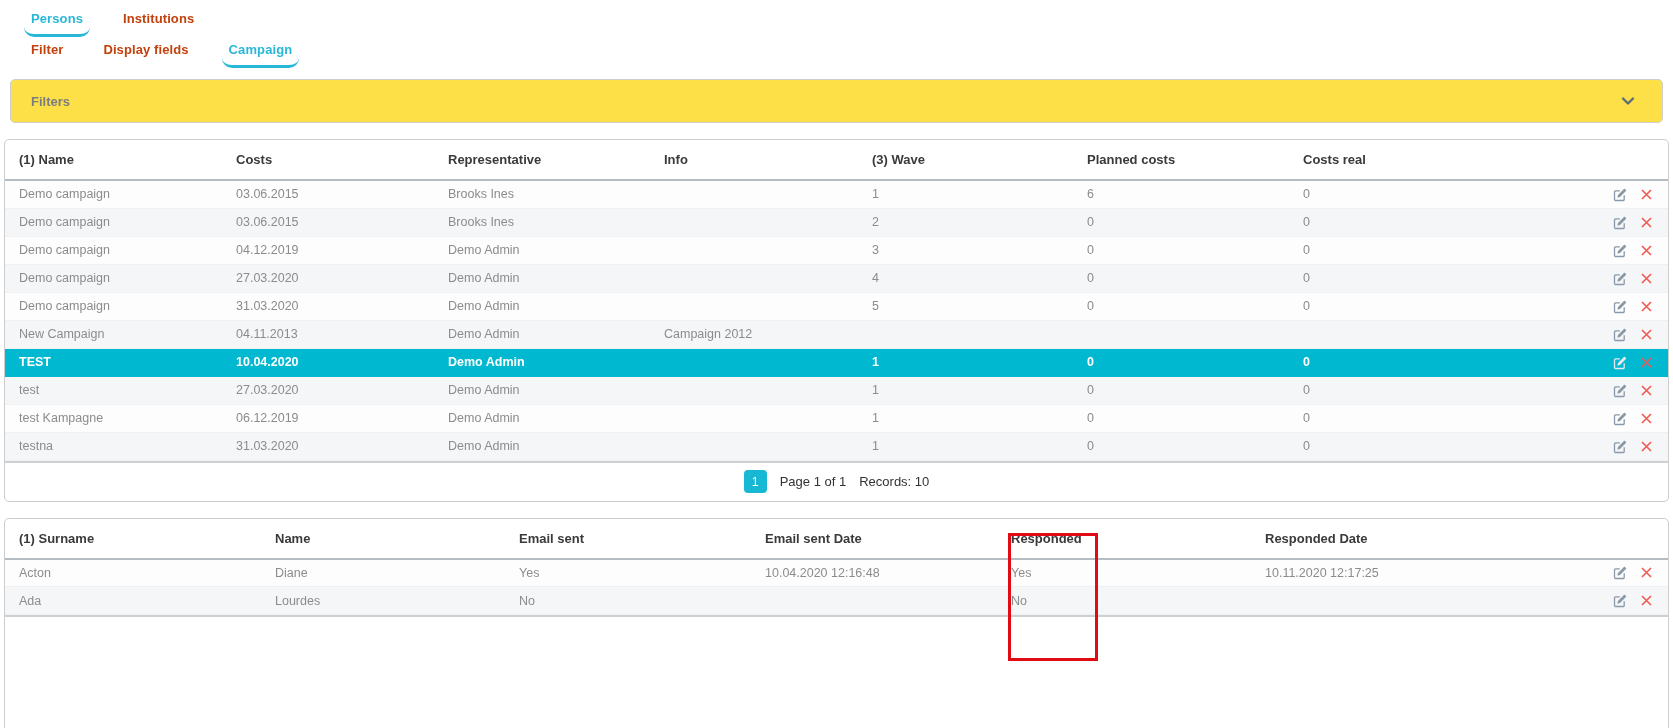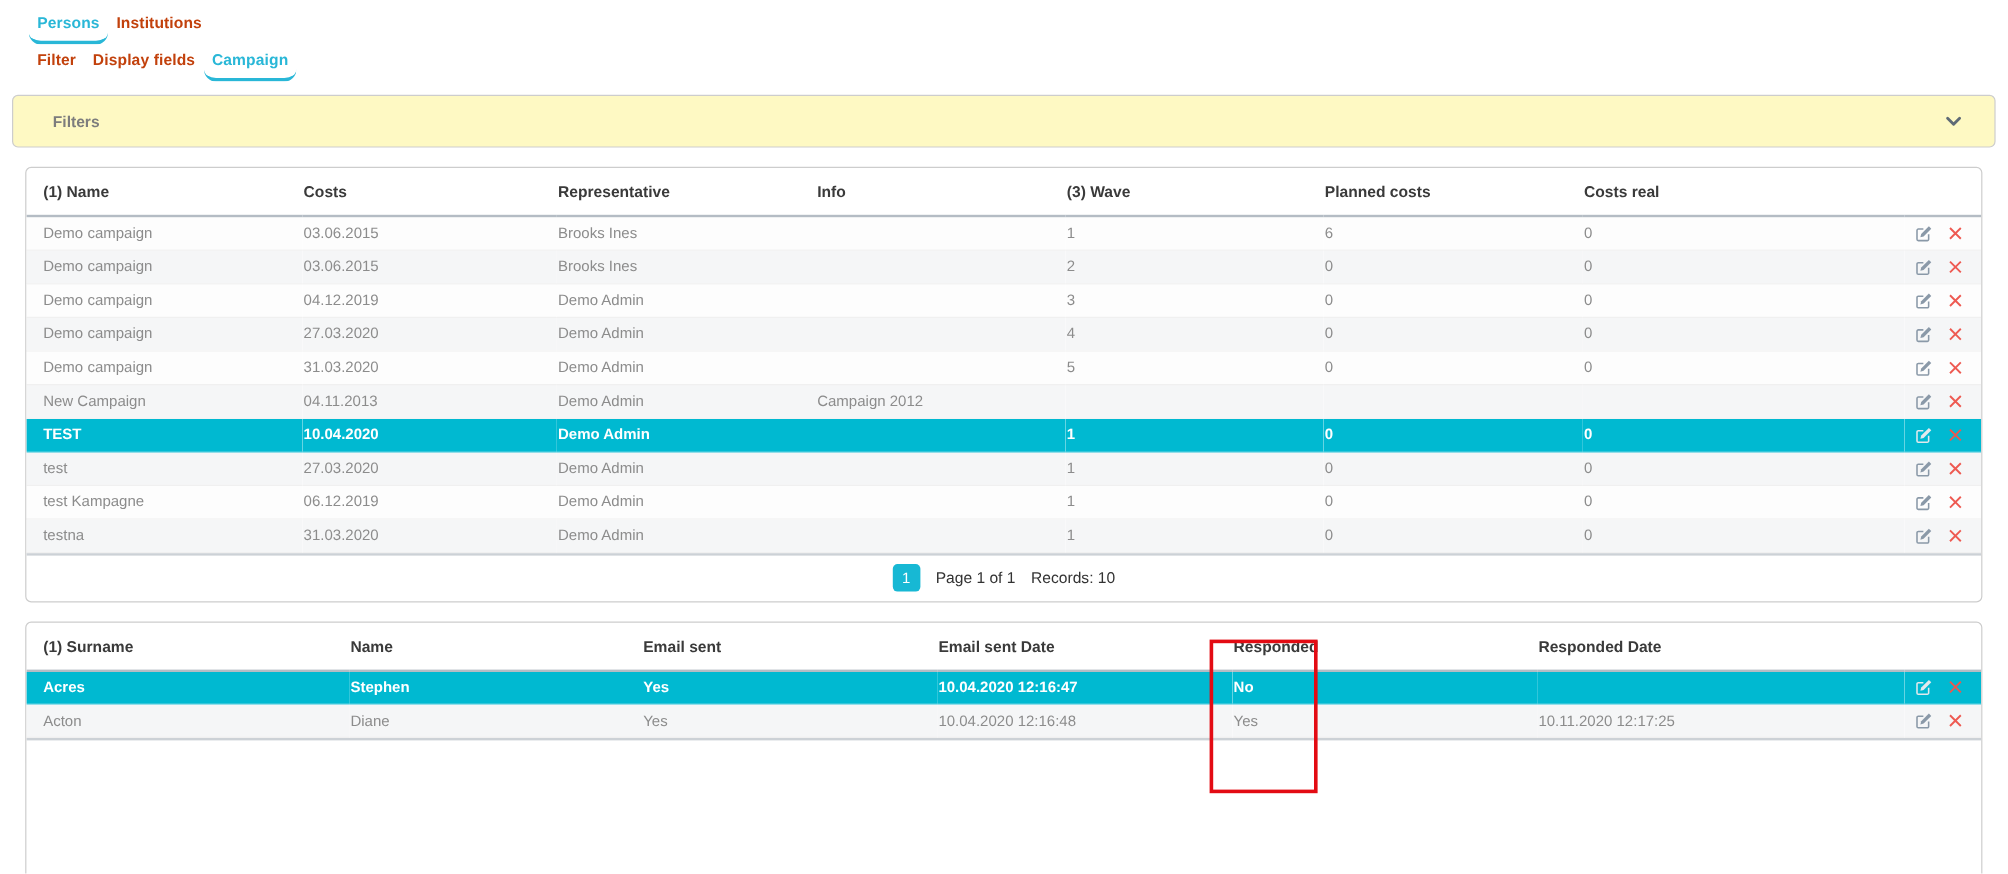--- a/index.html
+++ b/index.html
@@ -2,40 +2,40 @@
 <html><head>
 <meta charset="utf-8">
 <style>
   * { box-sizing: border-box; }
   html,body { margin:0; padding:0; }
   body {
     width:1673px; height:728px; overflow:hidden; position:relative;
     background:#ffffff; font-family:"Liberation Sans", sans-serif;
   }
   
-  .tabs-row { display:flex; align-items:flex-end; padding-left:24px; }
+  .tabs-row { display:flex; align-items:flex-end; gap:26px; padding-left:24px; }
   .tabs-primary { padding-top:9px; }
   .tabs-secondary { margin-top:3px; }
   .tab {
     font-size:13px; font-weight:700; color:#c2410c; letter-spacing:.1px;
     padding:2px 7px 8px; cursor:pointer; border-bottom:3px solid transparent;
   }
   .tab.active { color:#29b7d7; border-bottom:3px solid #29b7d7; border-radius:0 0 10px 10px; }
   
   .filters-bar {
-    margin:11px 10px 0; height:44px; background:#fef9c3;
+    margin:11px 10px 0; height:44px; background:#fde047;
     border:1px solid #cdcdcd; border-radius:5px;
     display:flex; align-items:center; justify-content:space-between;
-    padding:0 26px 0 33px; cursor:pointer;
+    padding:0 26px 0 20px; cursor:pointer;
   }
   .filters-title { font-size:13px; font-weight:700; color:#7d7d7d; }
   .chevron { width:16px; height:16px; color:#5f6b76; }
   
   .panel {
-    margin:16px 21px 0; background:#fff;
+    margin:16px 4px 0; background:#fff;
     border:1px solid #cdcdcd; border-radius:5px; overflow:hidden;
   }
   #persons-panel { height:320px; }
   table { width:100%; border-collapse:collapse; table-layout:fixed; }
   th {
     text-align:left; font-size:13px; font-weight:700; color:#3a3a3a;
     height:40px; vertical-align:middle; border-bottom:2px solid #b4bcc4;
     white-space:nowrap; overflow:hidden; cursor:pointer;
   }
   td {
@@ -313,50 +313,50 @@
         <th>(1) Surname</th>
         <th>Name</th>
         <th>Email sent</th>
         <th>Email sent Date</th>
         <th>Responded</th>
         <th>Responded Date</th>
         <th class="icons-col"></th>
       </tr>
     </thead>
     <tbody>
-        <tr class="selected">
-          <td>Acres</td>
-          <td>Stephen</td>
-          <td>Yes</td>
-          <td>10.04.2020 12:16:47</td>
-          <td>No</td>
-          <td></td>
-  <td class="icons-cell">
-    <svg class="row-icon edit-ic" viewBox="0 0 15 15" fill="none" stroke="currentColor" stroke-width="1.3">
-      <path d="M11.2 8.2 v4.2 a1.1 1.1 0 0 1 -1.1 1.1 H2.6 a1.1 1.1 0 0 1 -1.1 -1.1 V5 a1.1 1.1 0 0 1 1.1 -1.1 h4.2"></path>
-      <path d="M11.4 1.6 l2 2 L7 10 l-2.7 .7 .7 -2.7 Z" fill="currentColor" stroke="none"></path>
-    </svg><svg class="row-icon del-ic" viewBox="0 0 15 15" stroke="currentColor" stroke-width="1.6" fill="none">
-      <path d="M3 3 L12 12 M12 3 L3 12"></path>
-    </svg>
-  </td>
-</tr>
         <tr>
           <td>Acton</td>
           <td>Diane</td>
           <td>Yes</td>
           <td>10.04.2020 12:16:48</td>
           <td>Yes</td>
           <td>10.11.2020 12:17:25</td>
   <td class="icons-cell">
     <svg class="row-icon edit-ic" viewBox="0 0 15 15" fill="none" stroke="currentColor" stroke-width="1.3">
       <path d="M11.2 8.2 v4.2 a1.1 1.1 0 0 1 -1.1 1.1 H2.6 a1.1 1.1 0 0 1 -1.1 -1.1 V5 a1.1 1.1 0 0 1 1.1 -1.1 h4.2"></path>
       <path d="M11.4 1.6 l2 2 L7 10 l-2.7 .7 .7 -2.7 Z" fill="currentColor" stroke="none"></path>
     </svg><svg class="row-icon del-ic" viewBox="0 0 15 15" stroke="currentColor" stroke-width="1.6" fill="none">
       <path d="M3 3 L12 12 M12 3 L3 12"></path>
     </svg>
   </td>
 </tr>
+        <tr>
+          <td>Ada</td>
+          <td>Lourdes</td>
+          <td>No</td>
+          <td></td>
+          <td>No</td>
+          <td></td>
+  <td class="icons-cell">
+    <svg class="row-icon edit-ic" viewBox="0 0 15 15" fill="none" stroke="currentColor" stroke-width="1.3">
+      <path d="M11.2 8.2 v4.2 a1.1 1.1 0 0 1 -1.1 1.1 H2.6 a1.1 1.1 0 0 1 -1.1 -1.1 V5 a1.1 1.1 0 0 1 1.1 -1.1 h4.2"></path>
+      <path d="M11.4 1.6 l2 2 L7 10 l-2.7 .7 .7 -2.7 Z" fill="currentColor" stroke="none"></path>
+    </svg><svg class="row-icon del-ic" viewBox="0 0 15 15" stroke="currentColor" stroke-width="1.6" fill="none">
+      <path d="M3 3 L12 12 M12 3 L3 12"></path>
+    </svg>
+  </td>
+</tr>
       </tbody>
   </table>
   <div class="table-footer-line"></div>
 </div>
 
 <div class="annotation-box"></div>
 
 </body></html>

